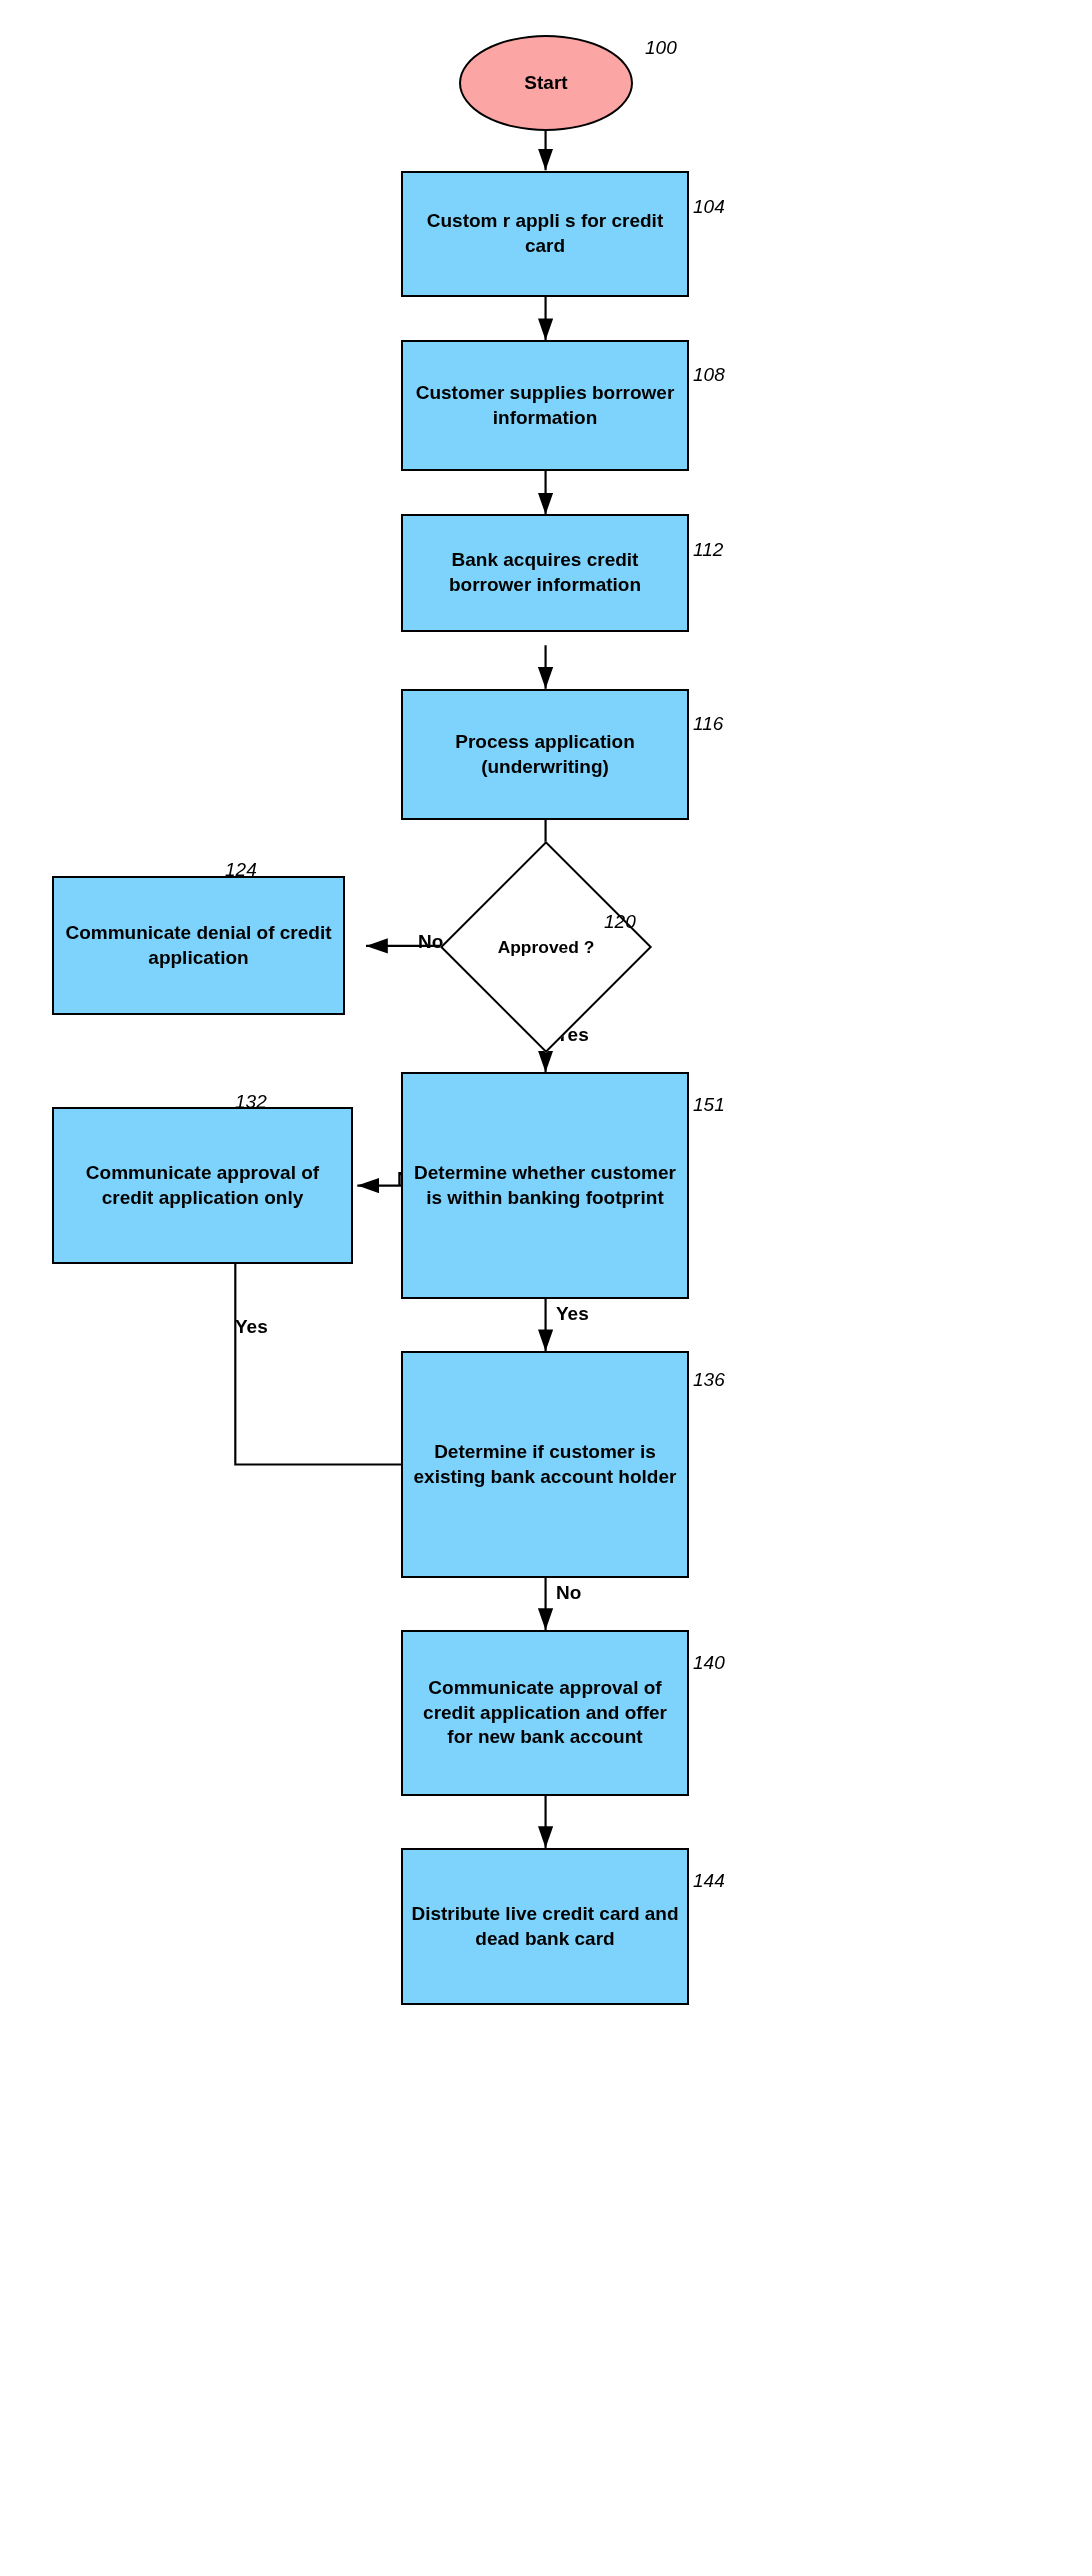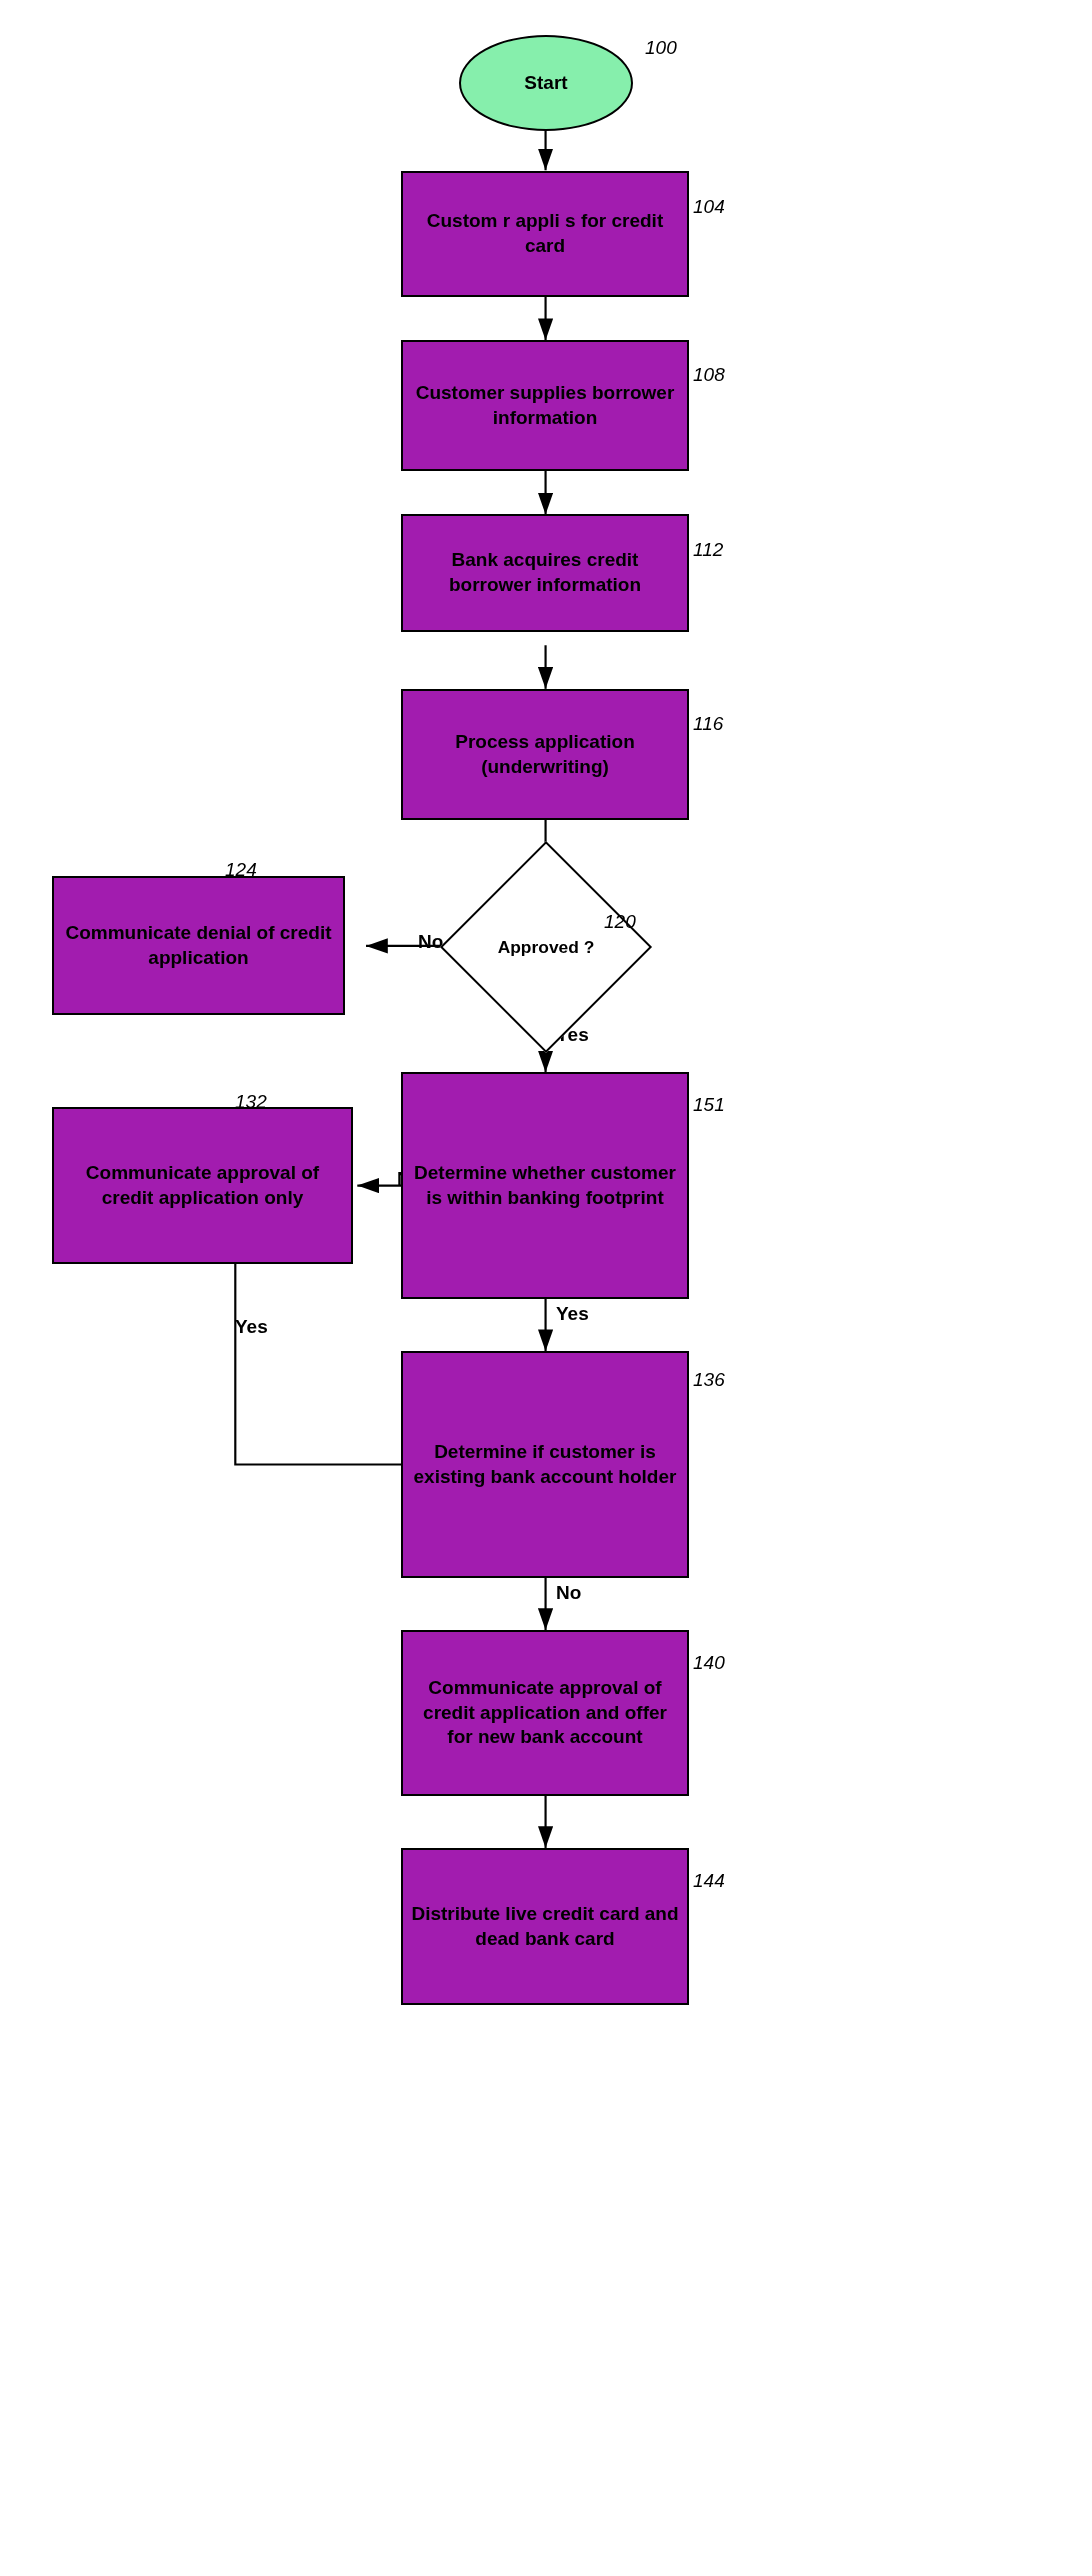--- a/index.html
+++ b/index.html
@@ -23,26 +23,26 @@
       position: absolute;
       display: flex;
       align-items: center;
       justify-content: center;
       text-align: center;
     }
 
     .oval {
       border: 2.6px solid #000;
       border-radius: 50%;
-      background: #86efac;
+      background: #fca5a5;
     }
 
     .rect {
       border: 2.6px solid #000;
-      background: #a21caf;
+      background: #7dd3fc;
     }
 
     .diamond {
       background: #fff;
       transform: rotate(45deg);
       border: 2.6px solid #000;
     }
 
     .diamond-label {
       transform: rotate(-45deg);

